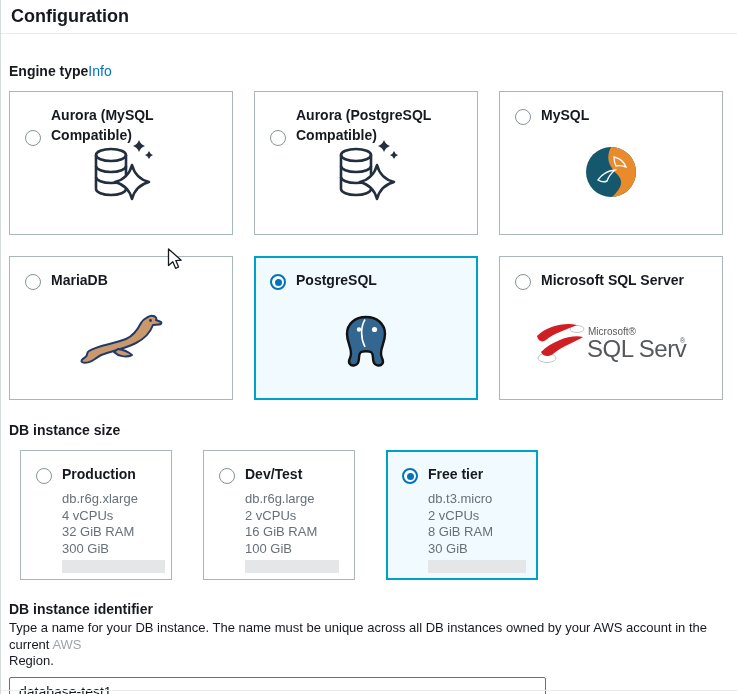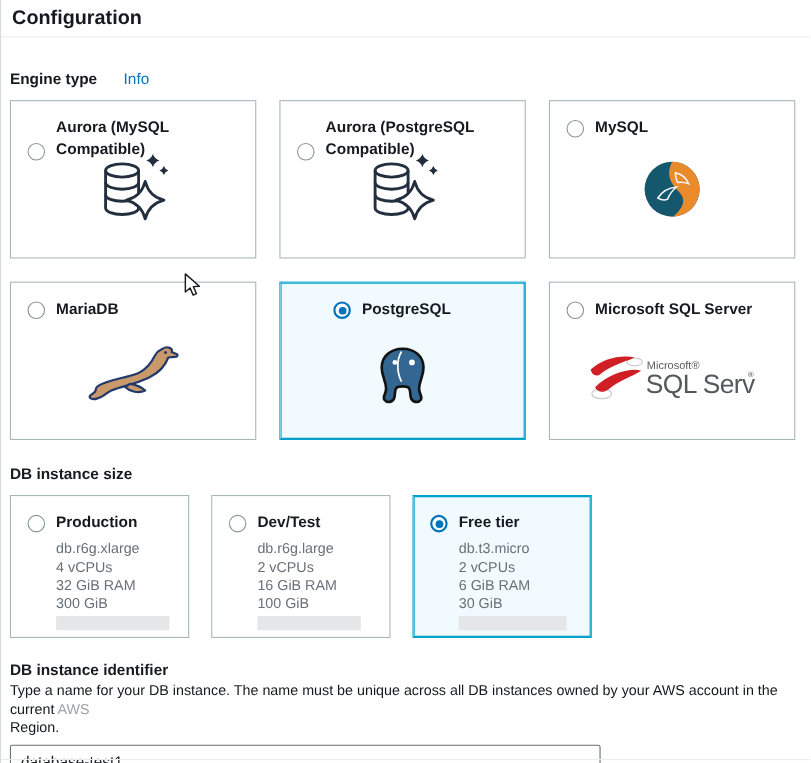--- a/index.html
+++ b/index.html
@@ -2,37 +2,37 @@
 <html><head>
 <meta charset="utf-8">
 <style>
   * { margin:0; padding:0; box-sizing:border-box; }
   body { background:#fff; font-family:"Liberation Sans", sans-serif; }
   .screen { position:relative; width:737px; height:694px; background:#fff;
             border-left:1px solid #d5dbdb; overflow:hidden; }
   .section-header { padding:7px 16px 8px 10px; border-bottom:1px solid #eaeded; }
   .section-title { font-size:18px; line-height:18px; font-weight:700; color:#16191f; }
   .content { padding:0 15px 0 8px; }
-  .field-label-row { margin-top:29px; display:flex; gap:24px; align-items:flex-end; }
+  .field-label-row { margin-top:29px; display:flex; gap:0; align-items:flex-end; }
   .field-label { font-size:14px; font-weight:700; color:#16191f; }
   .info-link { font-size:14px; color:#0073bb; cursor:pointer; text-decoration:none; }
   .engine-grid { margin-top:12px; display:grid; grid-template-columns:repeat(3,224px);
                  column-gap:21px; row-gap:21px; }
   .tile { position:relative; border:1px solid #aab7b8; background:#fff; height:144px; cursor:pointer; }
-  .tile.selected { border-color:#00a1c9; box-shadow:inset 0 0 0 1px #00a1c9; background:#f1faff;padding-left:33px; }
+  .tile.selected { border-color:#00a1c9; box-shadow:inset 0 0 0 1px #00a1c9; background:#f1faff; }
   .tile-head { display:flex; gap:10px; padding:13px 14px 0 15px; align-items:flex-end; }
   .radio { flex:0 0 auto; width:16px; height:16px; margin-top:1px; border-radius:50%;
            border:1px solid #879596; background:#fff; }
   .radio.checked { border:2px solid #0073bb; display:flex; align-items:center; justify-content:center; }
   .radio.checked::after { content:""; width:7px; height:7px; border-radius:50%; background:#0073bb; }
   .tile-title { font-size:14px; font-weight:700; color:#16191f; line-height:1.45; max-width:158px; }
   .tile-icon { position:absolute; left:0; right:0; top:47px; display:flex; justify-content:center;align-items:center; }
   .m7 { margin-top:7px; } .m10 { margin-top:10px; } .m17 { margin-top:17px; }
   .size-grid { margin-top:12px; display:grid; grid-template-columns:repeat(3,163px); column-gap:20px; }
-  .size-tile { position:relative; border:1px solid #aab7b8; background:#fff; height:130px; cursor:pointer; }
+  .size-tile { position:relative; border:1px solid #aab7b8; background:#fff; height:130px; cursor:pointer;margin-left:11px; }
   .size-tile.selected { border-color:#00a1c9; box-shadow:inset 0 0 0 1px #00a1c9; background:#f1faff; }
   .size-specs { padding:7px 8px 0 41px; font-size:13px; color:#687078; line-height:16.5px; }
   .redacted { margin-top:3px; width:103px; height:13px; background:#e5e6e8; }
   .id-label { margin-top:21px; font-size:14px; font-weight:700; color:#16191f; }
   .id-desc { margin-top:3px; font-size:13px; color:#16191f; line-height:16.5px; }
   .id-desc .tail { color:#9da4aa; }
   .id-input { display:block; margin-top:7px; width:537px; height:30px; border:1px solid #687078;
               border-radius:2px; font-size:14px; color:#16191f; padding:4px 9px;
               font-family:"Liberation Sans", sans-serif; background:#fff; }
   .bottom-divider { position:absolute; left:0; right:0; bottom:3px; border-top:1px solid #eaeded; }
@@ -201,21 +201,21 @@
       </div>
 
       <div class="size-tile selected">
         <div class="tile-head">
           <span class="radio checked"></span>
           <span class="tile-title">Free tier</span>
         </div>
         <div class="size-specs">
           <div>db.t3.micro</div>
           <div>2 vCPUs</div>
-          <div>6 GiB RAM</div>
+          <div>8 GiB RAM</div>
           <div>30 GiB</div>
           <div class="redacted" style="width:98px"></div>
         </div>
       </div>
     </div>
 
     <div class="id-label">DB instance identifier</div>
     <div class="id-desc">
       <span>Type a name for your DB instance. The name must be unique across all DB instances owned by your AWS account in the current</span>
       <span class="tail">AWS</span><br>

